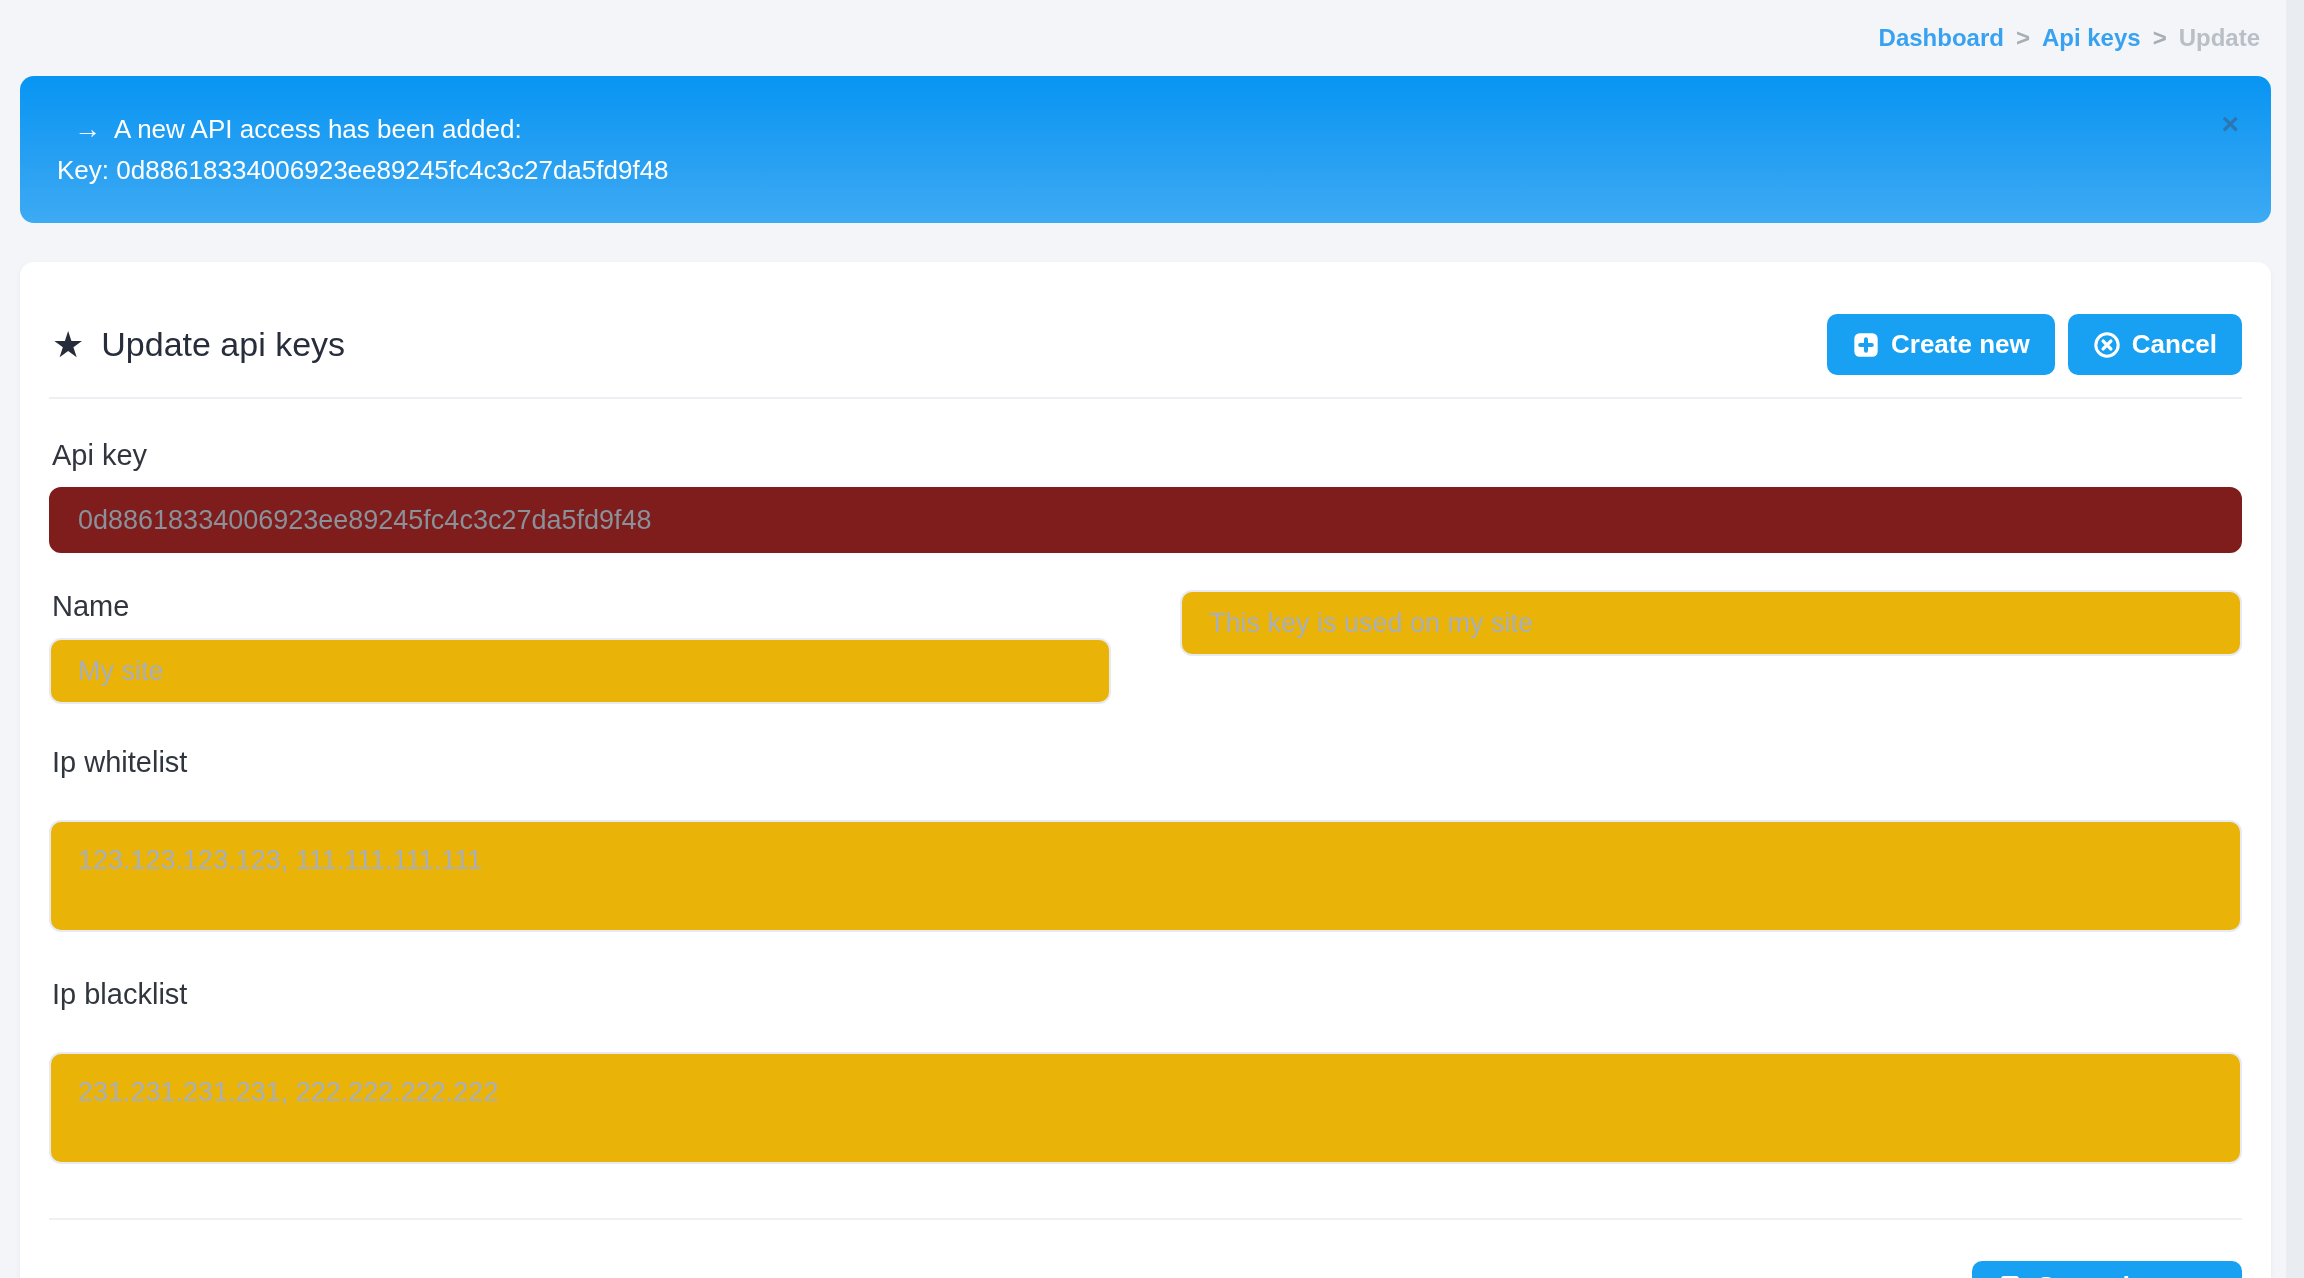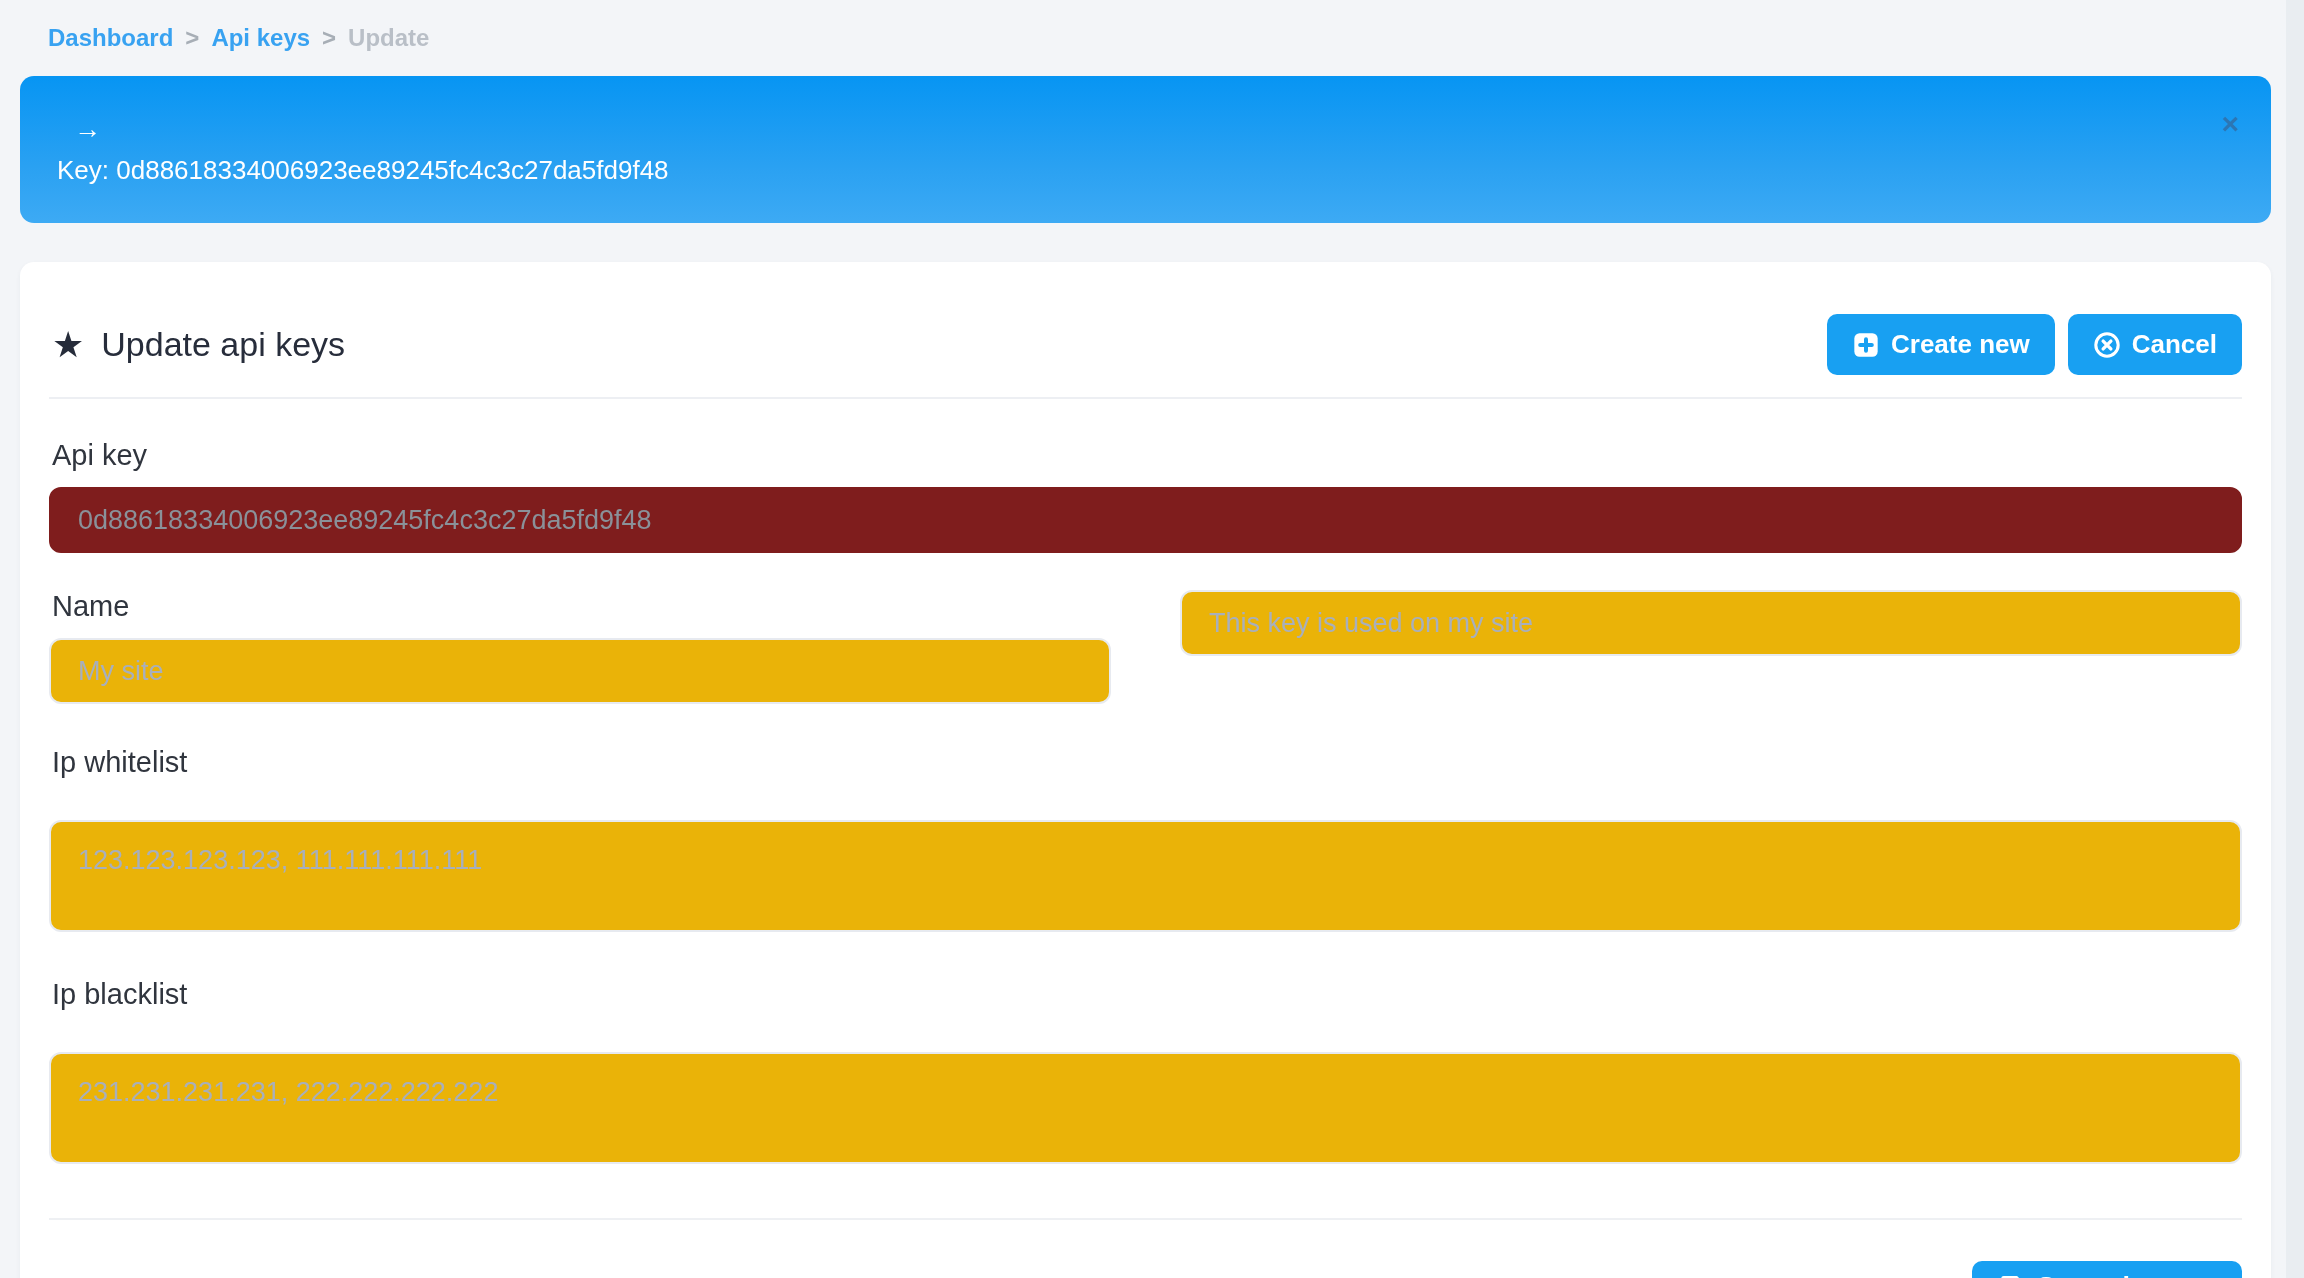--- a/index.html
+++ b/index.html
@@ -13,21 +13,21 @@
   }
   .scroll-strip {
     position: absolute; top: 0; right: 0;
     width: 18px; height: 1278px;
     background: #e9edf1;
   }
   
   .topbar {
     height: 52px;
     padding: 24px 44px 0 20px;
-    display: flex; justify-content: flex-start; align-items: flex-start; margin-left: 28px;
+    display: flex; justify-content: flex-end; align-items: flex-start; margin-left: 28px;
   }
   .breadcrumb {
     display: flex; align-items: center; gap: 12px;
     font-size: 24px; font-weight: bold;
   }
   .breadcrumb a { color: #38a2f1; text-decoration: none; cursor: pointer; }
   .breadcrumb .sep { color: #a7aeb6; }
   .breadcrumb .current { color: #b9bfc7; }
   
   .alert {
@@ -139,20 +139,21 @@
     <span class="sep">&gt;</span>
     <a>Api keys</a>
     <span class="sep">&gt;</span>
     <span class="current">Update</span>
   </nav>
 </div>
 
 <div class="alert">
   <div class="alert-line1">
     <span class="alert-arrow">→</span>
+    <span>A new API access has been added:</span>
   </div>
   <div class="alert-line2">Key: 0d88618334006923ee89245fc4c3c27da5fd9f48</div>
   <span class="alert-close">×</span>
 </div>
 
 <div class="card">
   <div class="card-blob"></div>
 
   <div class="card-header">
     <div class="card-title">

